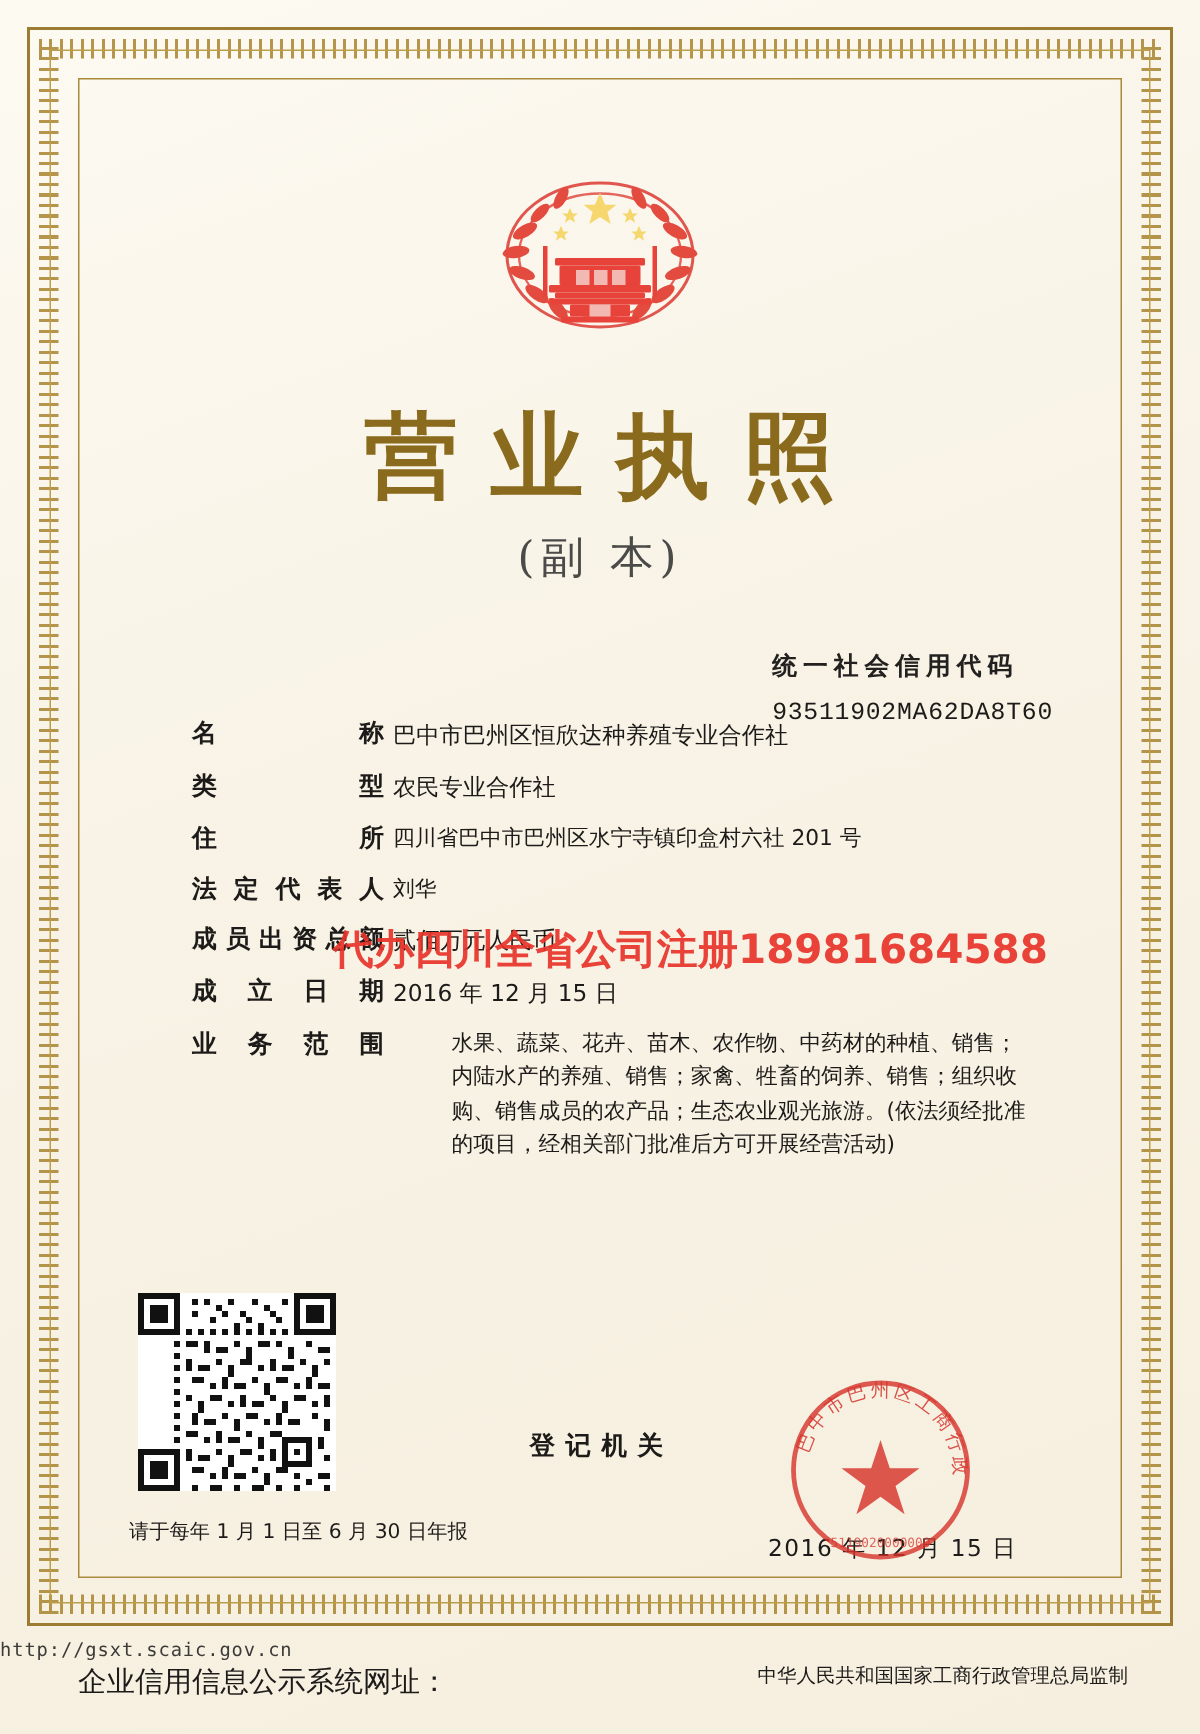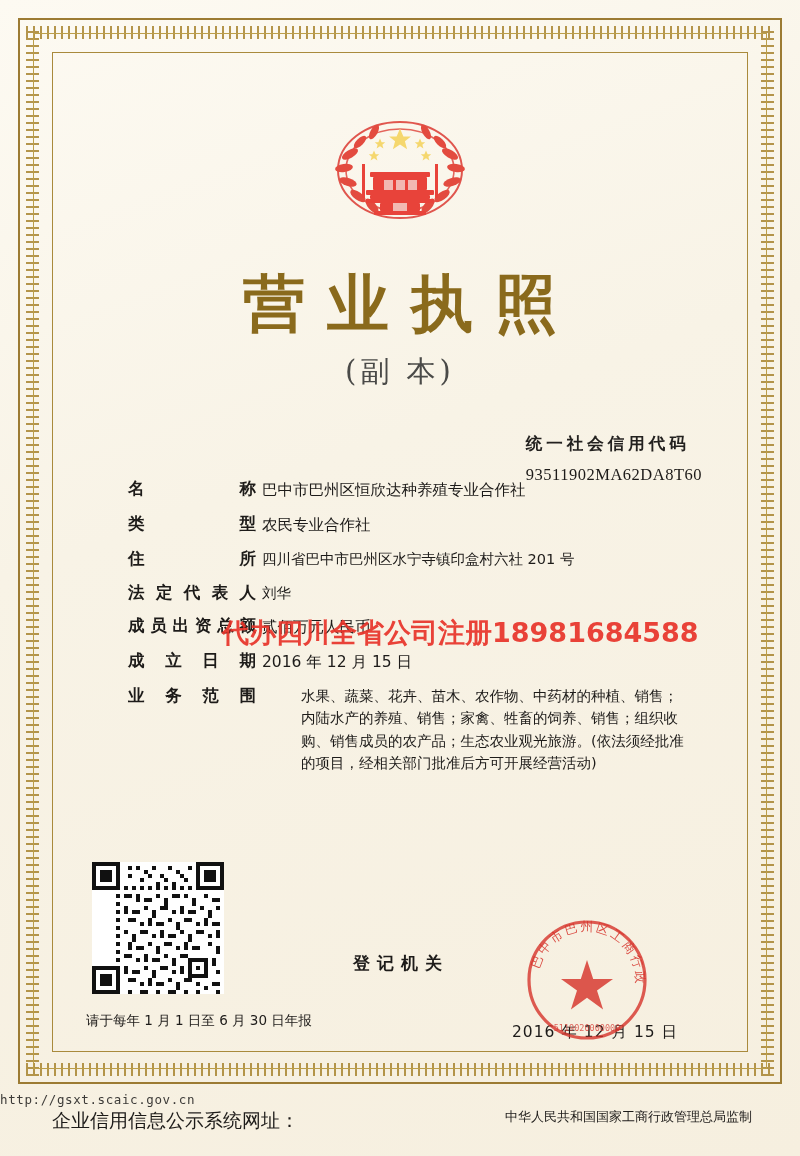--- a/index.html
+++ b/index.html
@@ -113,21 +113,21 @@
     flex-direction: column;
   }
   .credit-label {
     font-family: "DejaVu Serif", serif;
     font-size: 16.5px;
     font-weight: bold;
     letter-spacing: 4px;
     color: #23211f;
   }
   .credit-value {
-    font-family: Liberation Serif, serif;
+    font-family: Liberation Mono, monospace;
     font-size: 16.5px;
     color: #1d1b19;
     letter-spacing: 0.5px;
   }
 
   
   .fields {
     position: absolute;
     left: 128px;
     top: 478px;

